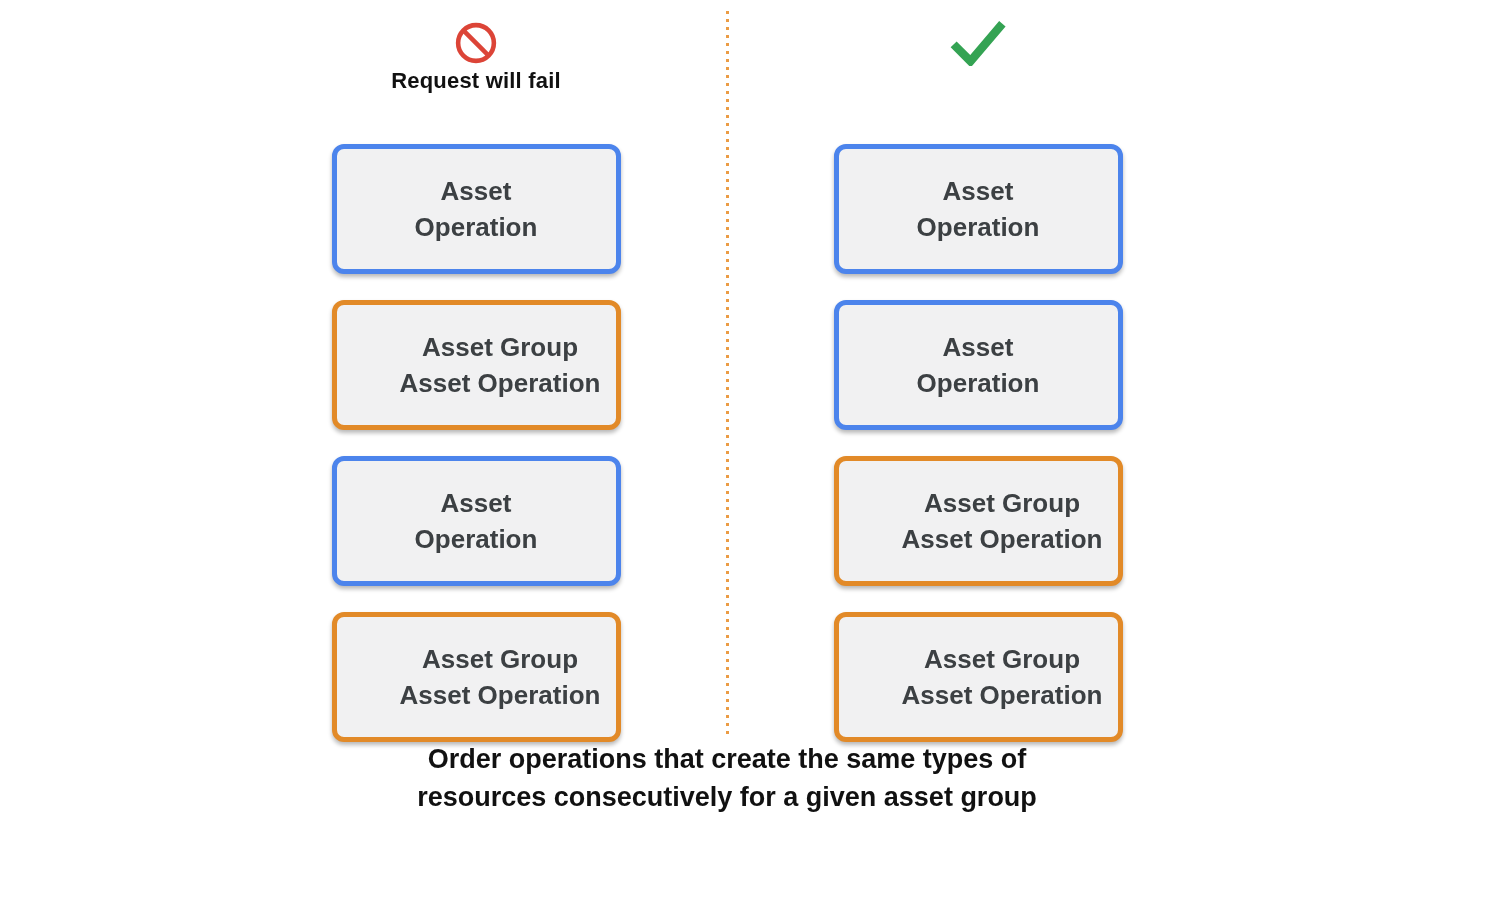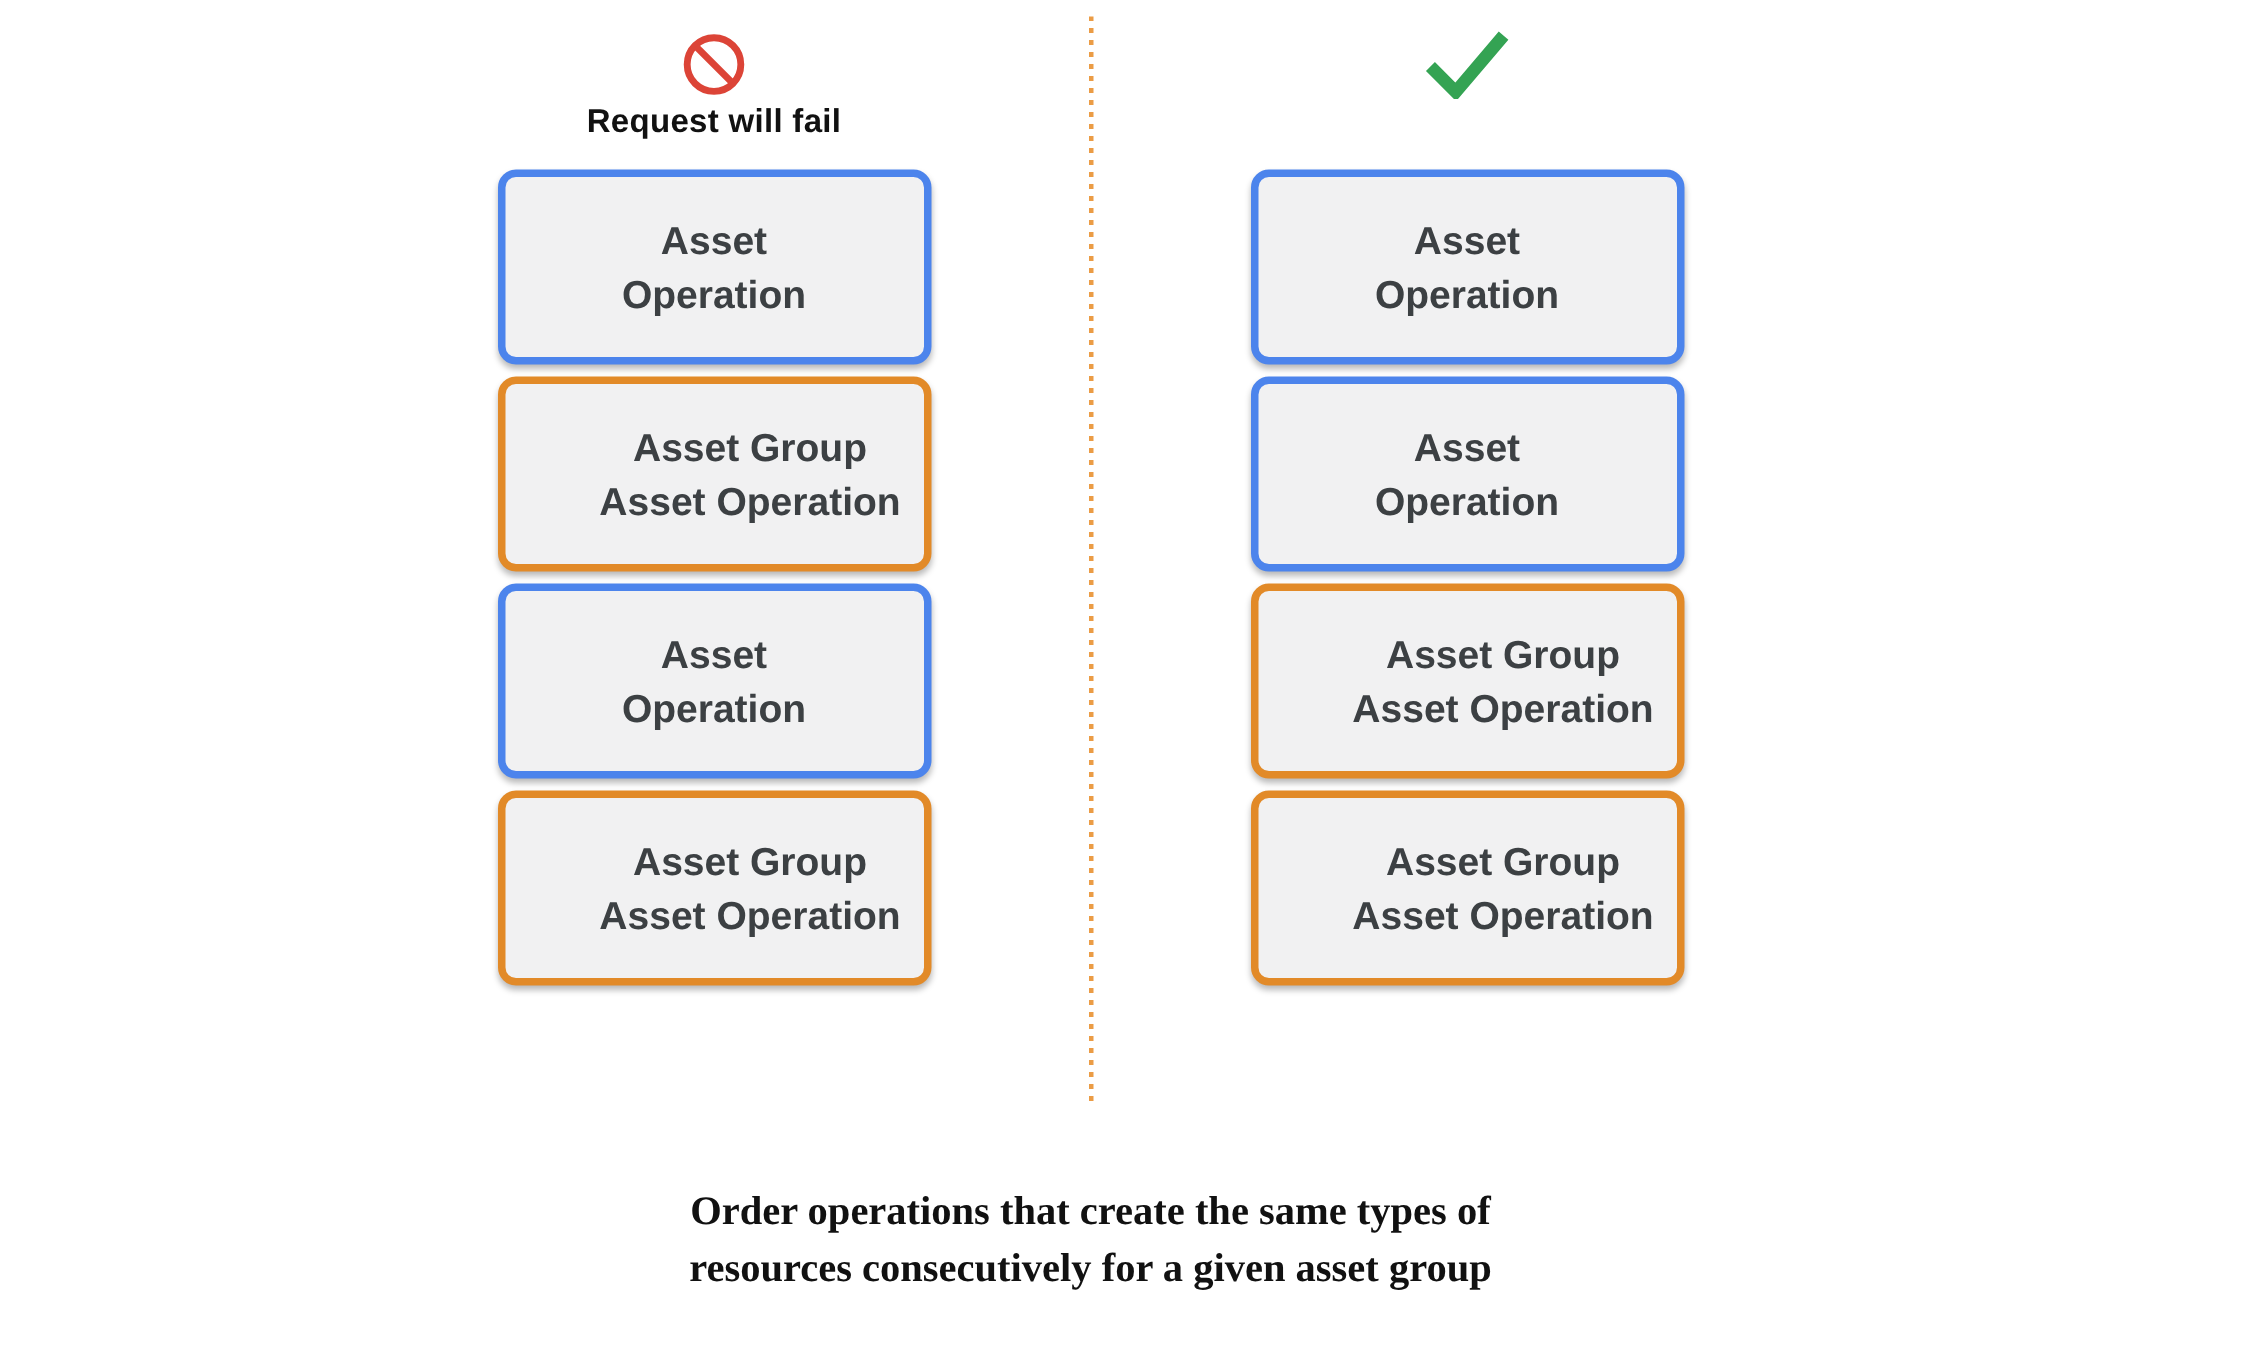--- a/index.html
+++ b/index.html
@@ -19,54 +19,54 @@
     width: 1505px; height: 901px; overflow: hidden; position: relative;
   }
   .canvas { position: relative; width: 1505px; height: 901px; background: #FFFFFF; }
 
   .diagram {
     position: absolute; left: 0; top: 0; width: 1454px;
     display: flex; justify-content: center; align-items: flex-start; gap: 105px;
   }
   .column { width: 289px; display: flex; flex-direction: column; }
   .col-header {
-    height: 113px; display: flex; flex-direction: column;
+    height: 144px; display: flex; flex-direction: column;
     align-items: center; justify-content: flex-start; padding-top: 20px;
   }
   .col-header .hdr-icon { height: 45px; display: flex; align-items: center; }
   .col-label {
     margin-top: 3px; font-size: 22px; font-weight: 700;
     color: var(--heading-text); letter-spacing: 0.2px; white-space: nowrap;
   }
 
   .box {
-    height: 130px; margin-bottom: 8px; border-radius: 12px;
+    height: 130px; margin-bottom: 26px; border-radius: 12px;
     background: var(--box-bg);
     border: 5px solid transparent;
     box-shadow: 0 3px 4px rgba(0,0,0,0.28);
     display: flex; flex-direction: column; align-items: center; justify-content: center;
     font-size: 26px; font-weight: 700; line-height: 36px;
     color: var(--box-text); text-align: center;
   }
   .box--asset { border-color: var(--asset-border); }
   .box--asset-group { border-color: var(--asset-group-border); padding-left: 48px; }
 
   .divider {
     width: 3px; height: 727px; margin-top: 11px; flex: 0 0 3px;
     background: repeating-linear-gradient(
       to bottom,
       var(--divider-dot) 0px, var(--divider-dot) 3px,
       transparent 3px, transparent 8px
     );
   }
 
   .caption {
-    position: absolute; top: 788px; left: 0; width: 1454px;
+    position: absolute; top: 740px; left: 0; width: 1454px;
     text-align: center; font-size: 27px; font-weight: 700;
-    line-height: 38px; color: var(--heading-text); font-family: Liberation Serif, serif;
+    line-height: 38px; color: var(--heading-text);
   }
 </style>
 </head>
 <body>
 
 <div class="canvas">
   <div class="diagram">
 
     <div class="column">
       <div class="col-header">

